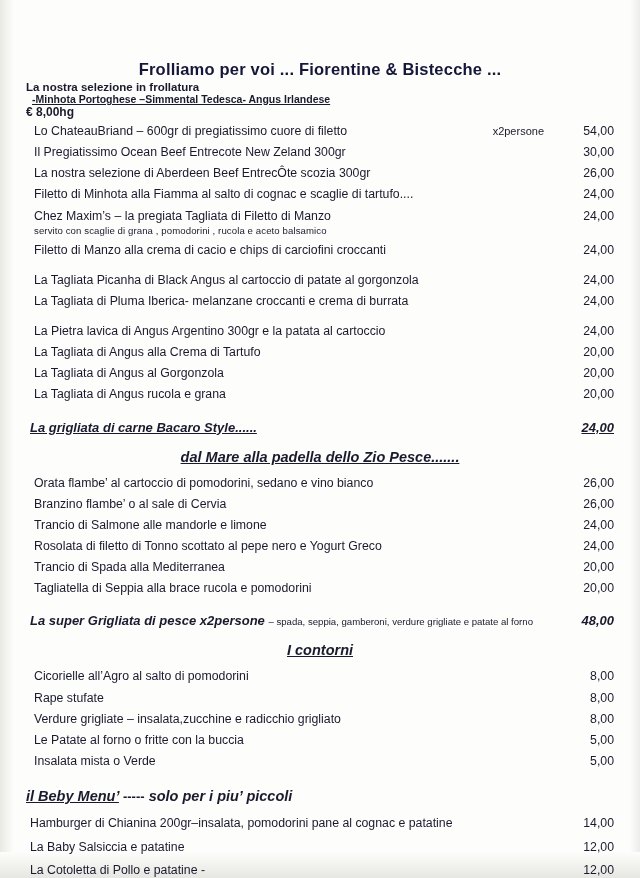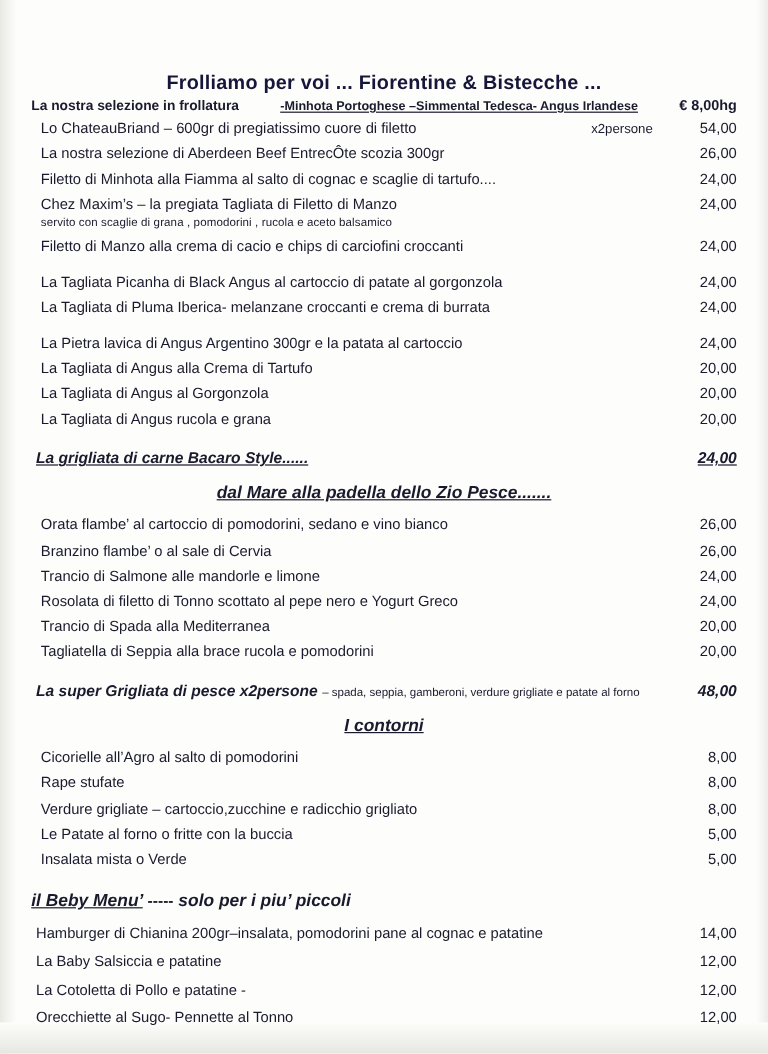--- a/index.html
+++ b/index.html
@@ -56,20 +56,21 @@
     margin: 6px 0 2px 0;
     color: #16163a;
   }
   .subtitle-row {
     display: flex;
     align-items: baseline;
     justify-content: space-between;
     font-size: 11.5px;
     font-weight: bold;
     margin: 0 0 2px 0;
+    flex-direction: column;
   }
   .subtitle-left {
     white-space: nowrap;
   }
   .subtitle-mid {
     flex: 1;
     text-align: center;
     font-size: 10.5px;
     text-decoration: underline;
     white-space: nowrap;
@@ -208,20 +209,24 @@
     </div>
 
     <div class="items">
 
       <div class="row">
         <span class="name">Lo ChateauBriand – 600gr di pregiatissimo cuore di filetto</span>
         <span class="mid-note">x2persone</span>
         <span class="price">54,00</span>
       </div>
 
+      <div class="row">
+        <span class="name">Il Pregiatissimo Ocean Beef Entrecote New Zeland 300gr</span>
+        <span class="price">30,00</span>
+      </div>
 
       <div class="row">
         <span class="name">La nostra selezione di Aberdeen Beef EntrecÔte scozia 300gr</span>
         <span class="price">26,00</span>
       </div>
 
       <div class="row">
         <span class="name">Filetto di Minhota alla Fiamma al salto di cognac e scaglie di tartufo....</span>
         <span class="price">24,00</span>
       </div>
@@ -313,21 +318,21 @@
     <div class="items">
       <div class="row">
         <span class="name">Cicorielle all’Agro al salto di pomodorini</span>
         <span class="price">8,00</span>
       </div>
       <div class="row">
         <span class="name">Rape stufate</span>
         <span class="price">8,00</span>
       </div>
       <div class="row">
-        <span class="name">Verdure grigliate – cartoccio,zucchine e radicchio grigliato</span>
+        <span class="name">Verdure grigliate – insalata,zucchine e radicchio grigliato</span>
         <span class="price">8,00</span>
       </div>
       <div class="row">
         <span class="name">Le Patate al forno o fritte con la buccia</span>
         <span class="price">5,00</span>
       </div>
       <div class="row">
         <span class="name">Insalata mista o Verde</span>
         <span class="price">5,00</span>
       </div>

